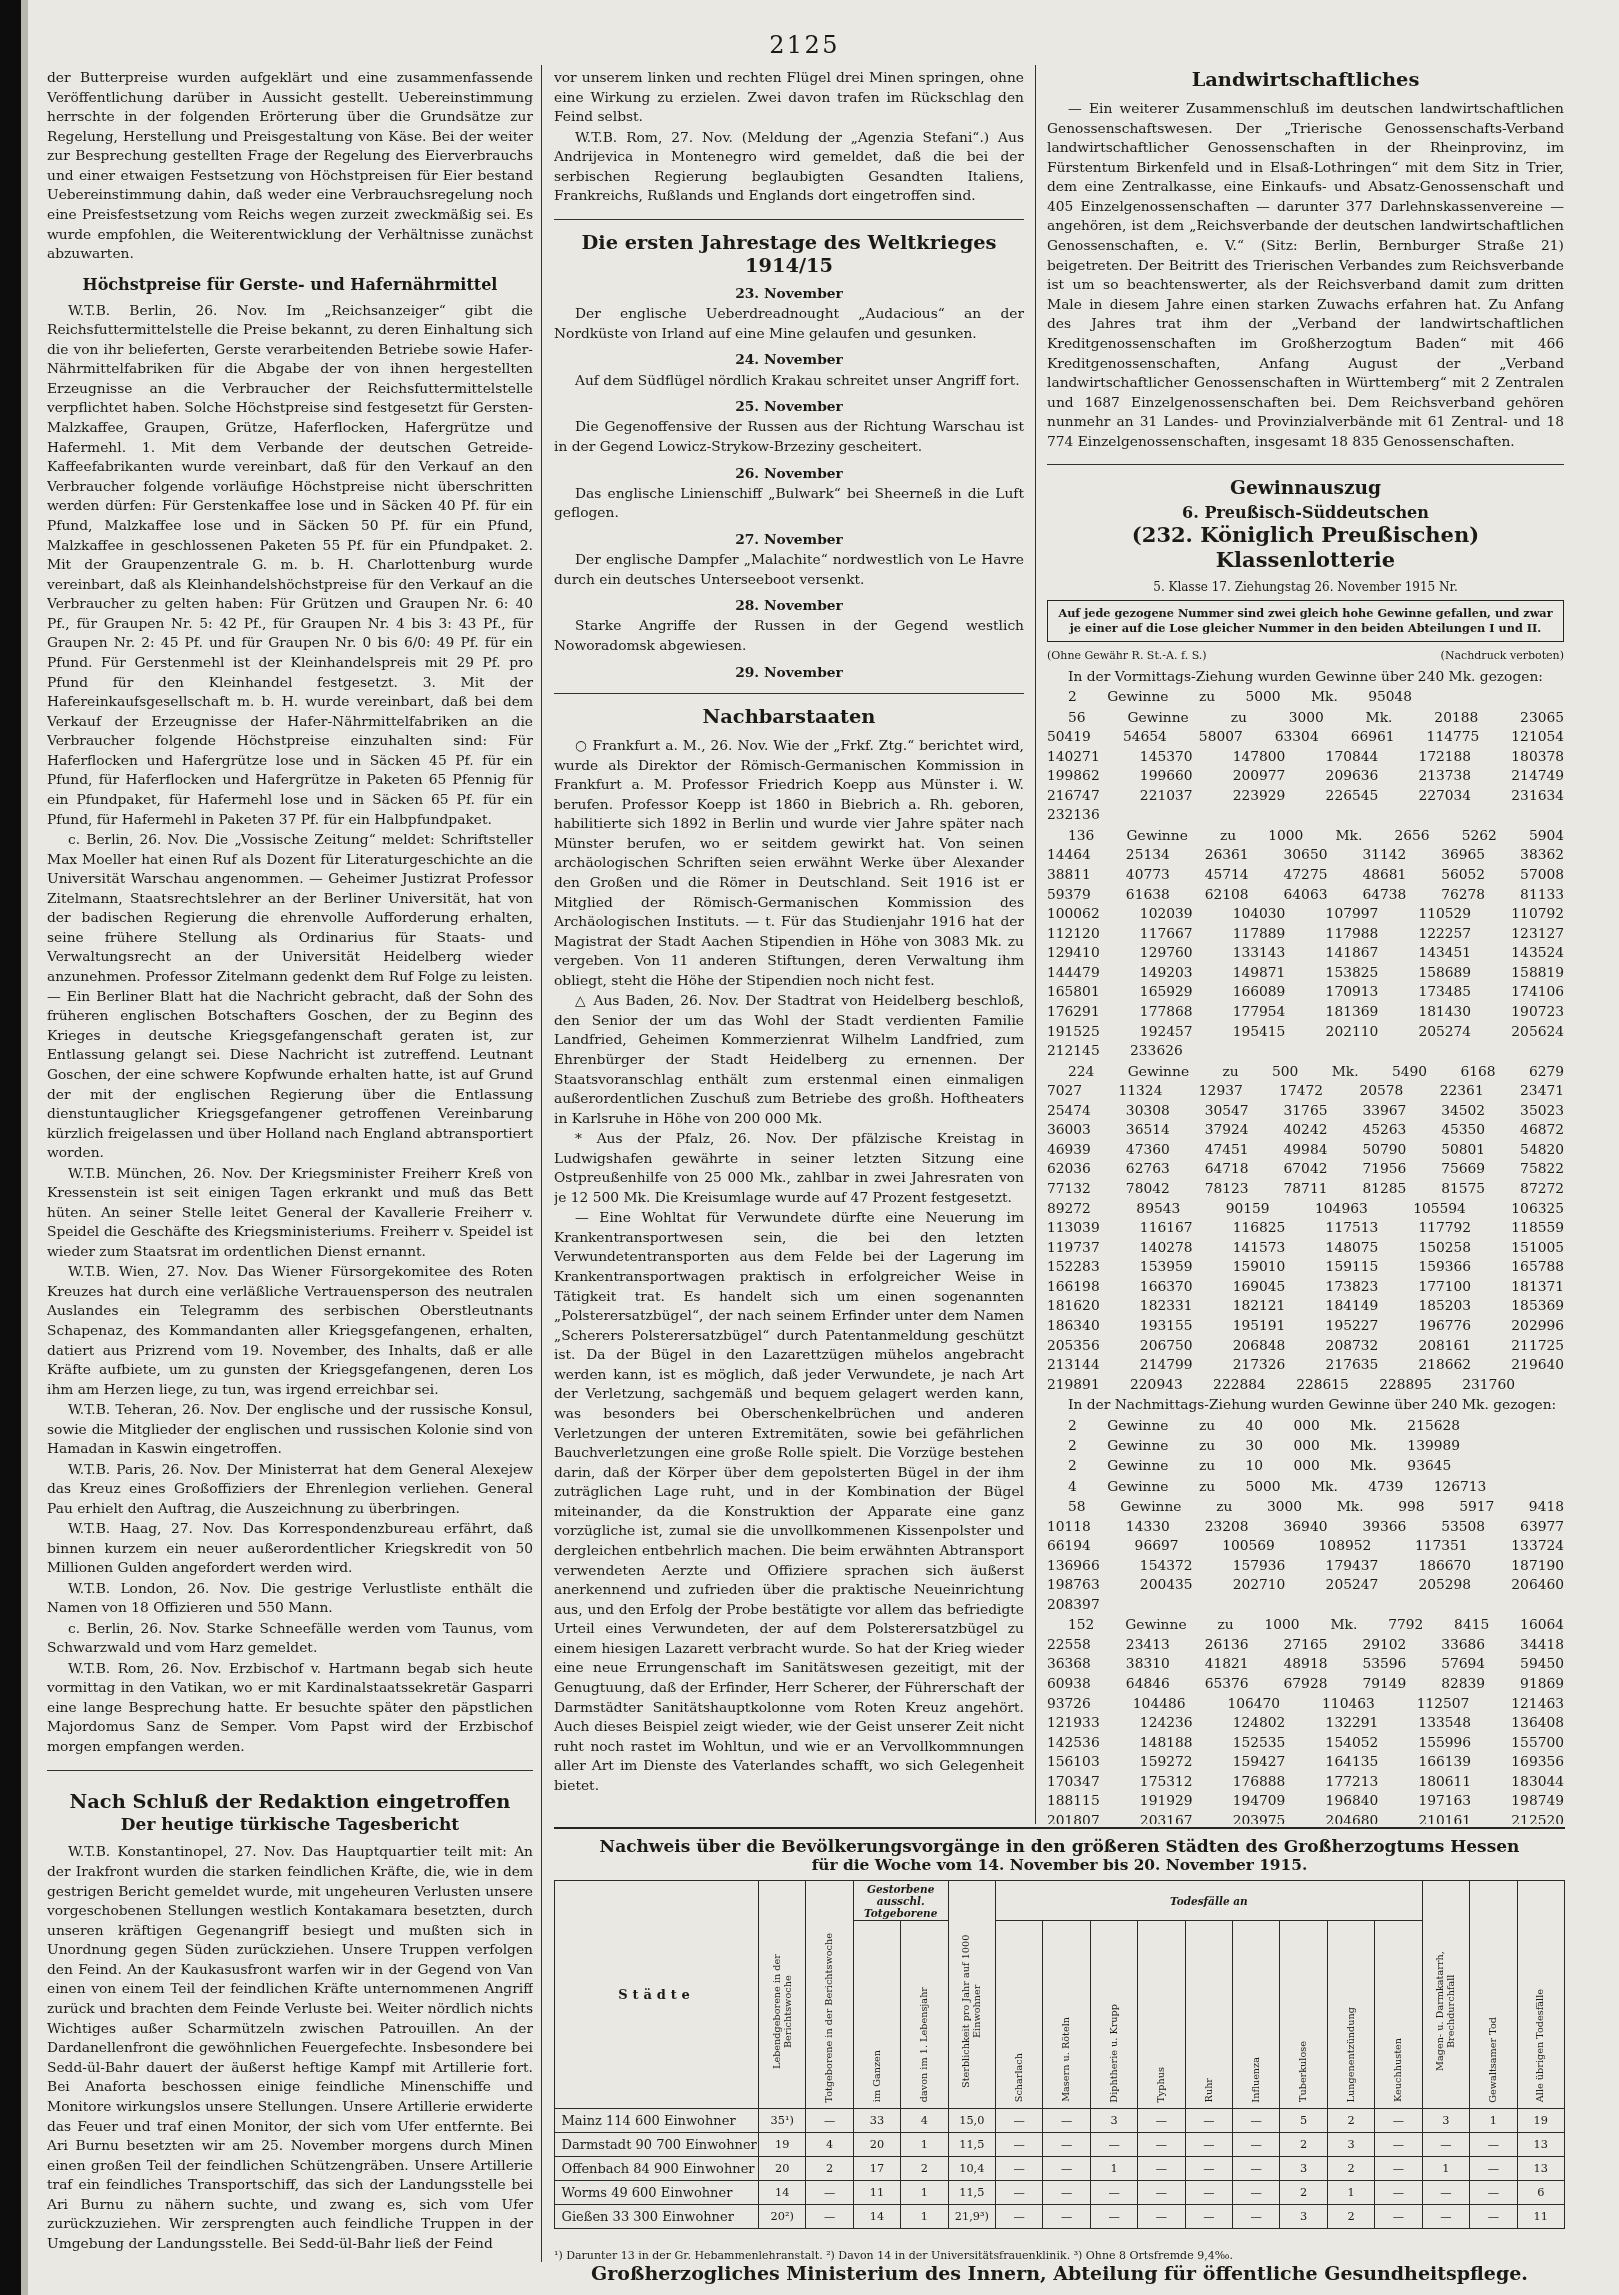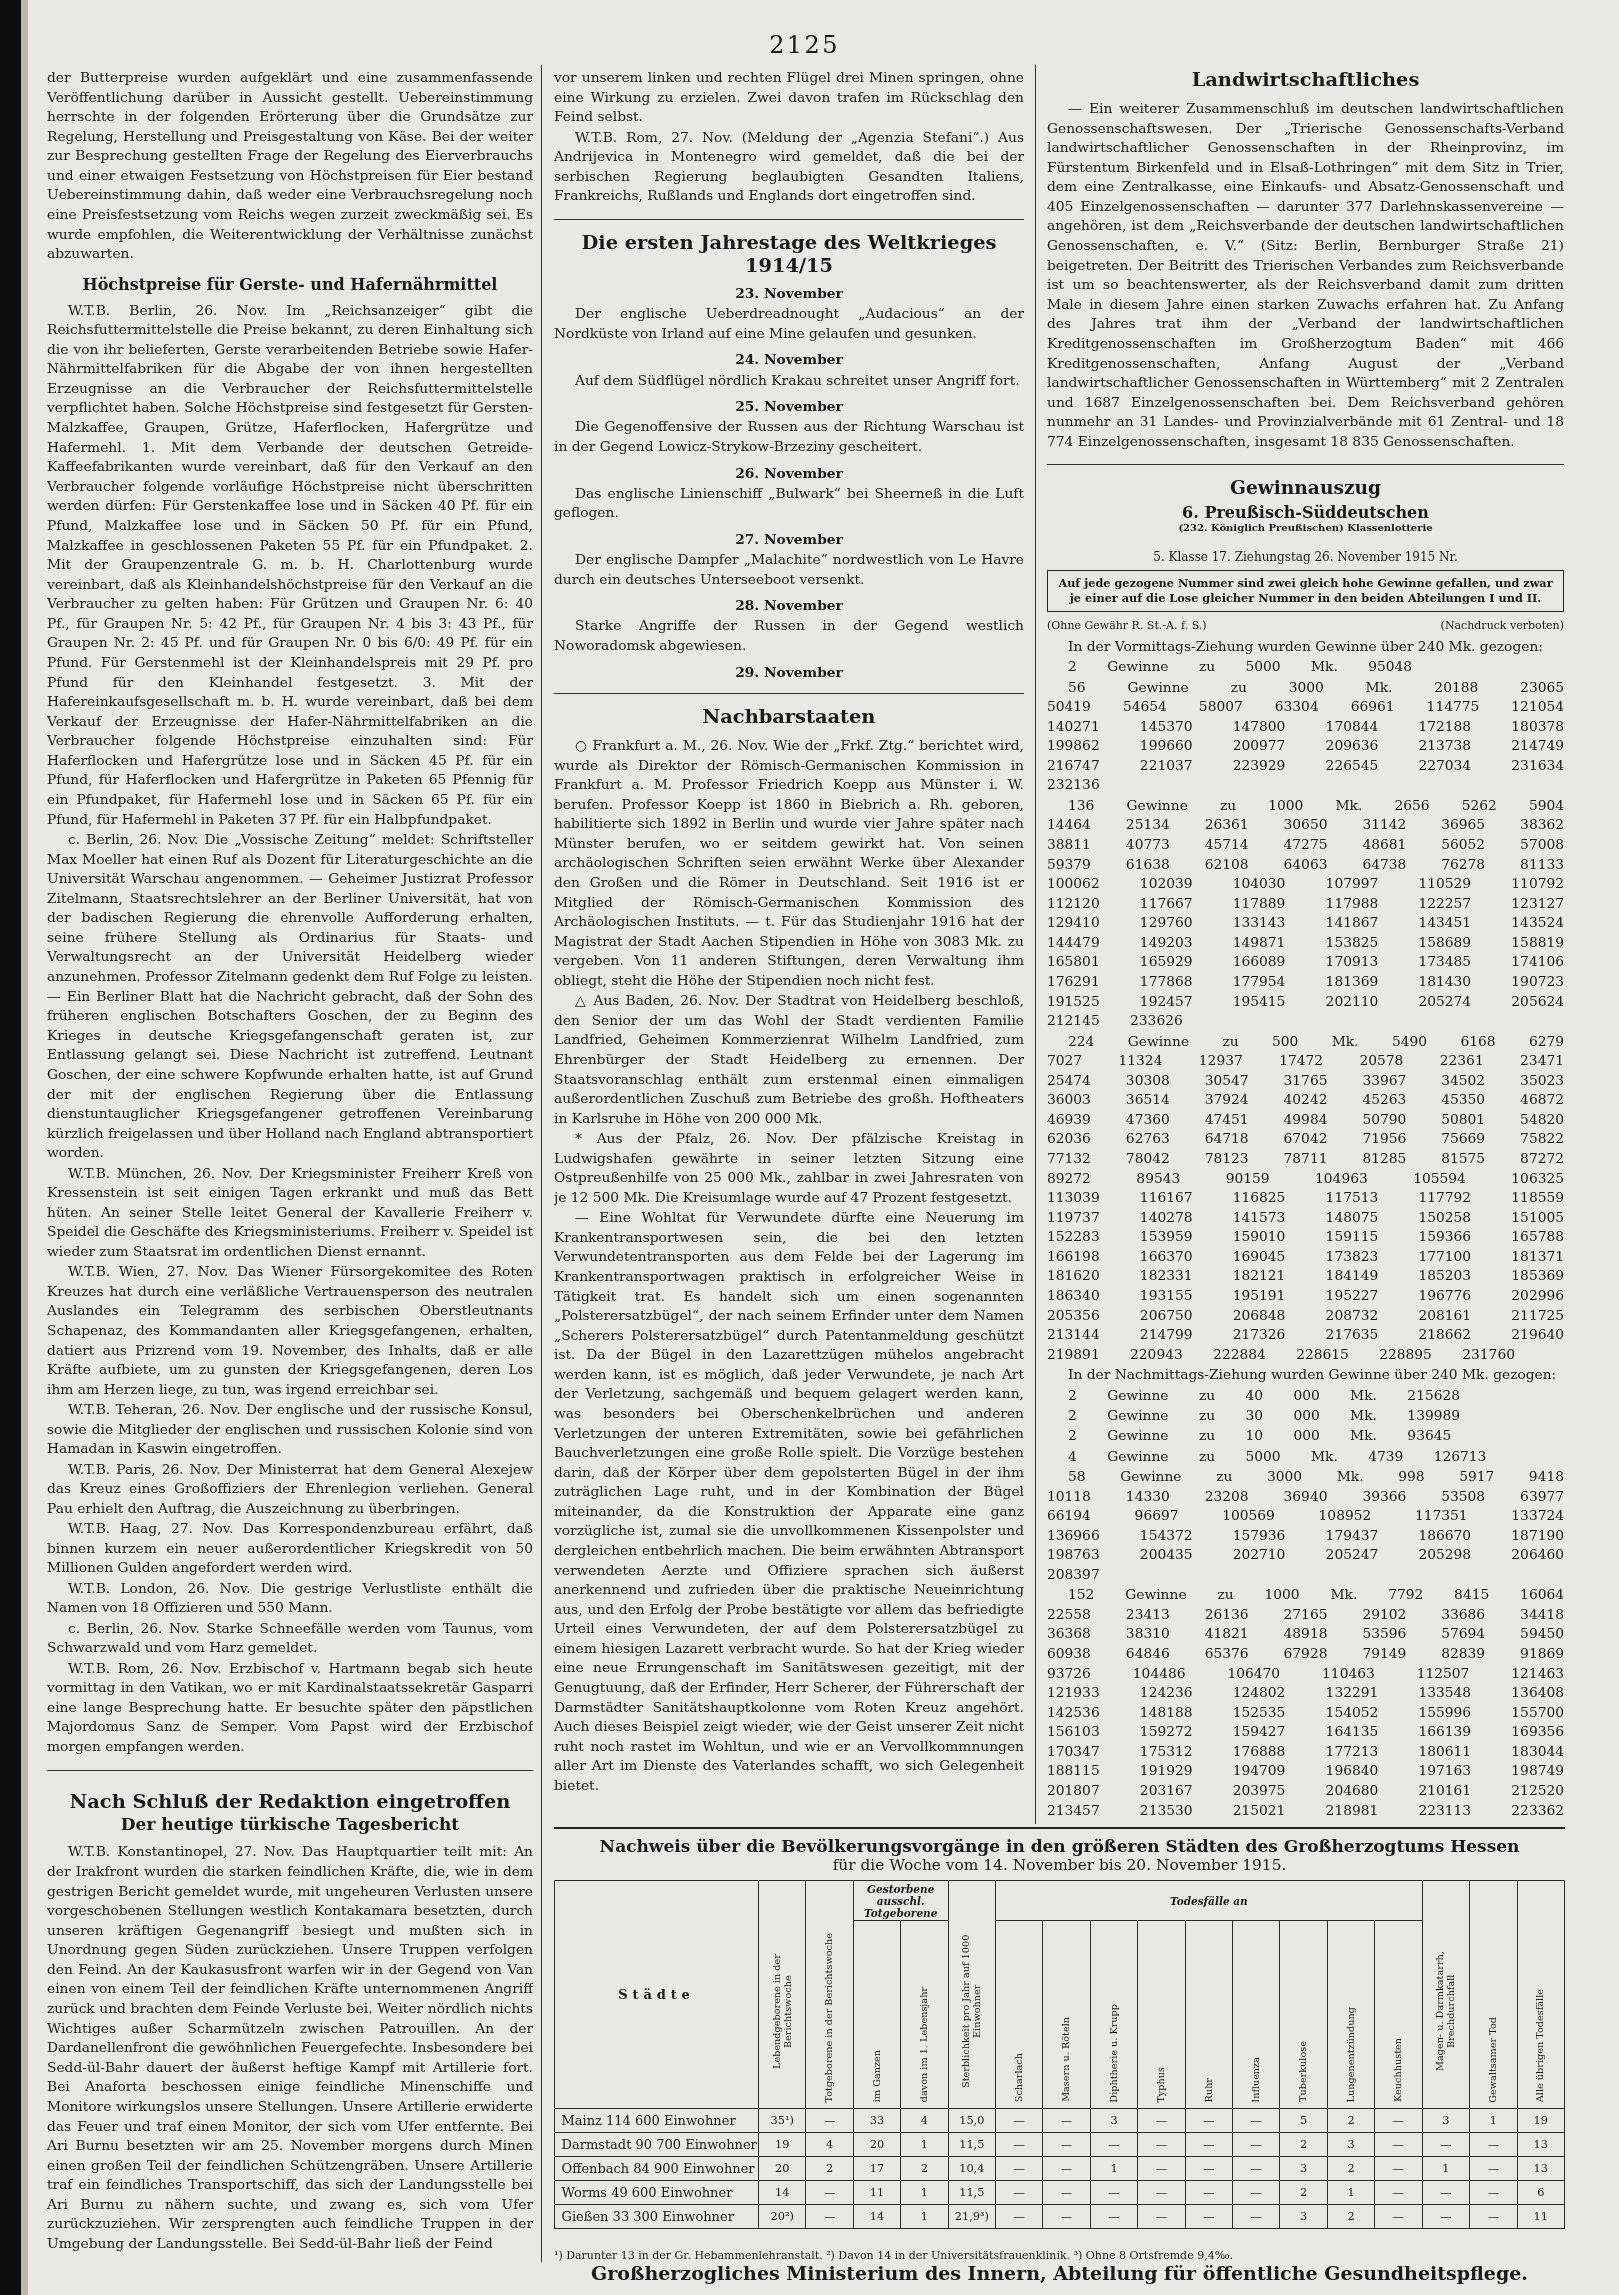--- a/index.html
+++ b/index.html
@@ -28,31 +28,31 @@
 
   .art-title { text-align:center; font-weight:bold; font-size:16px; margin:11.3px 0 6.5px; }
   .big-head  { text-align:center; font-weight:bold; font-size:19.4px; margin:8px 0 8px; }
   .ruled { border-top:0.8px solid #33312c; padding-top:11.3px; margin-top:13px; }
   .sub-head  { text-align:center; font-weight:bold; font-size:17px; margin:1.6px 0 8px; }
   .date-head { text-align:center; font-weight:bold; font-size:13.8px; margin:8px 0 3.2px; }
 
   .lot-head { text-align:center; }
   .gw1 { font-size:18.6px; font-weight:bold; margin-bottom:4.9px; }
   .gw2 { font-size:16px; font-weight:bold; }
-  .gw3 { font-size:10px; font-weight:bold; margin-bottom:17px; }
+  .gw3 { font-size:21px; font-weight:bold; margin-bottom:8px; }
   .gw4 { font-size:12px; margin-bottom:6.5px; }
   .lotbox { border:1.6px solid #26241f; padding:4.9px 8px; font-weight:bold; font-size:11.3px;
             line-height:1.35; text-align:center; margin:4.9px 0 6.5px; }
   .gewaehr { display:flex; justify-content:space-between; font-size:11px; margin-bottom:4.9px; }
   .lotintro { font-size:13px; }
   .lotnum { font-size:12px; line-height:1.5; word-spacing:26px; text-align:justify; text-indent:21px; }
 
   .tbl-wrap { position:absolute; left:554px; top:1827px; width:1011px; border-top:2.4px solid #26241f; padding-top:6.5px; }
   .tbl-title1 { text-align:center; font-weight:bold; font-size:17px; }
-  .tbl-title2 { text-align:center; font-weight:normal; font-size:15.4px; margin-bottom:6.5px; }
+  .tbl-title2 { text-align:center; font-weight:bold; font-size:15.4px; margin-bottom:6.5px; }
   table { width:100%; border-collapse:collapse; table-layout:fixed; }
   th, td { border:0.8px solid #2c2a25; text-align:center; vertical-align:middle; padding:0.8px 1.6px; }
   th { font-weight:normal; }
   th.grp { font-size:10.5px; font-weight:bold; line-height:1.15; padding:1.6px;font-style:italic; }
   th.cityhead { font-size:13px; font-weight:bold; letter-spacing:4.9px; }
   th.rot { height:188px; vertical-align:bottom; padding:3.2px 0; }
   th.rot span { writing-mode:vertical-rl; transform:rotate(180deg); display:inline-block;
                 font-size:9.7px; line-height:1.1; max-height:181px; white-space:normal; }
   td { font-size:11.3px; height:24px; }
   td.city { text-align:left; font-size:13px; padding-left:6.5px; white-space:nowrap; overflow:hidden; }

